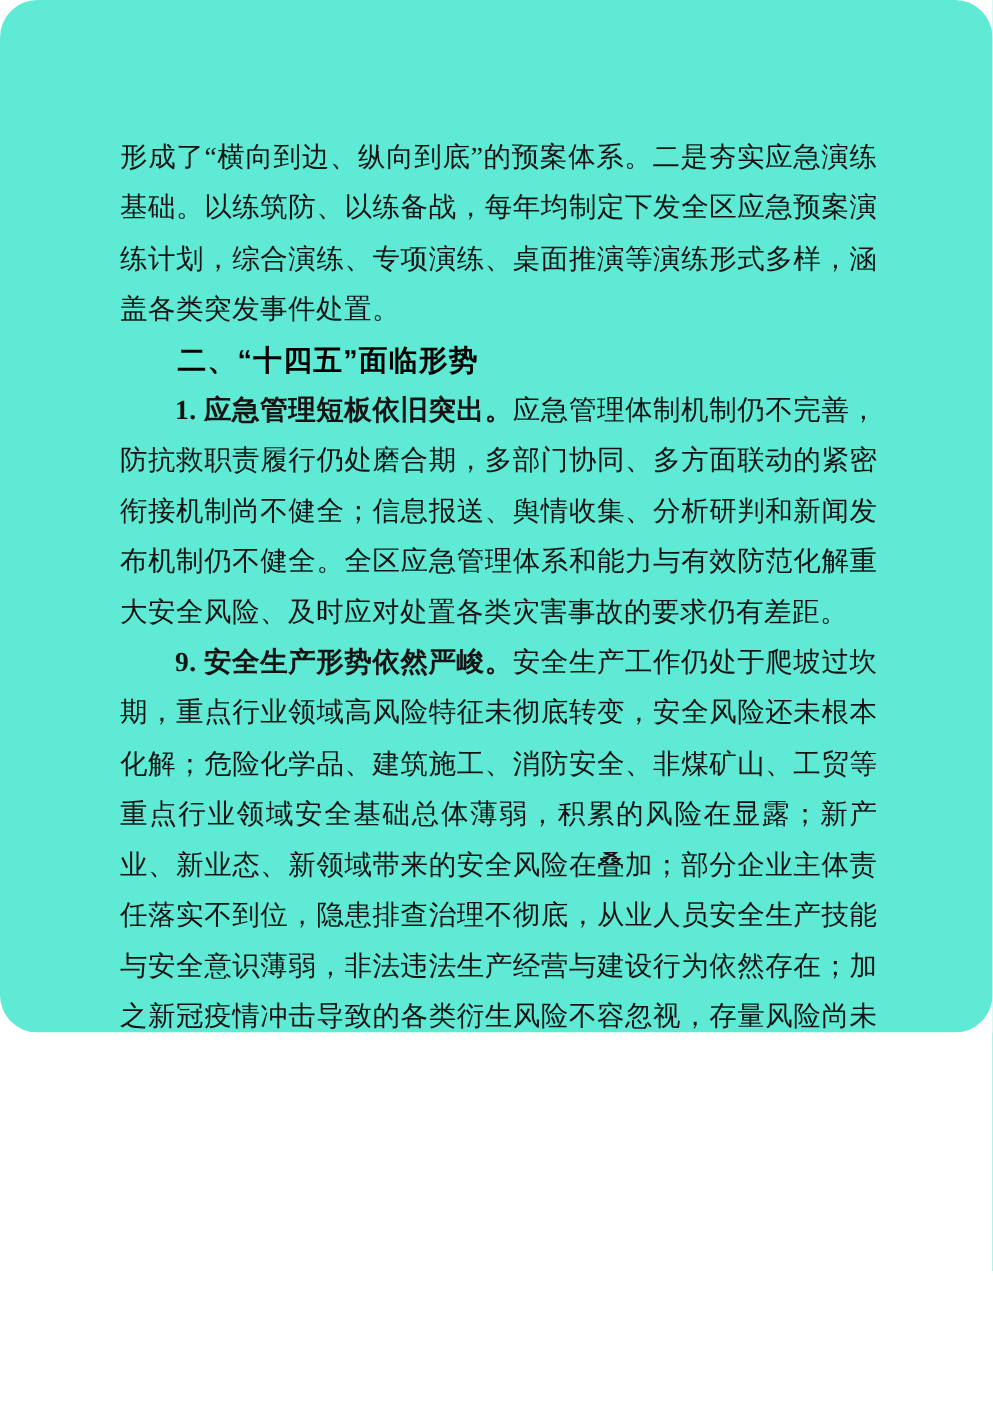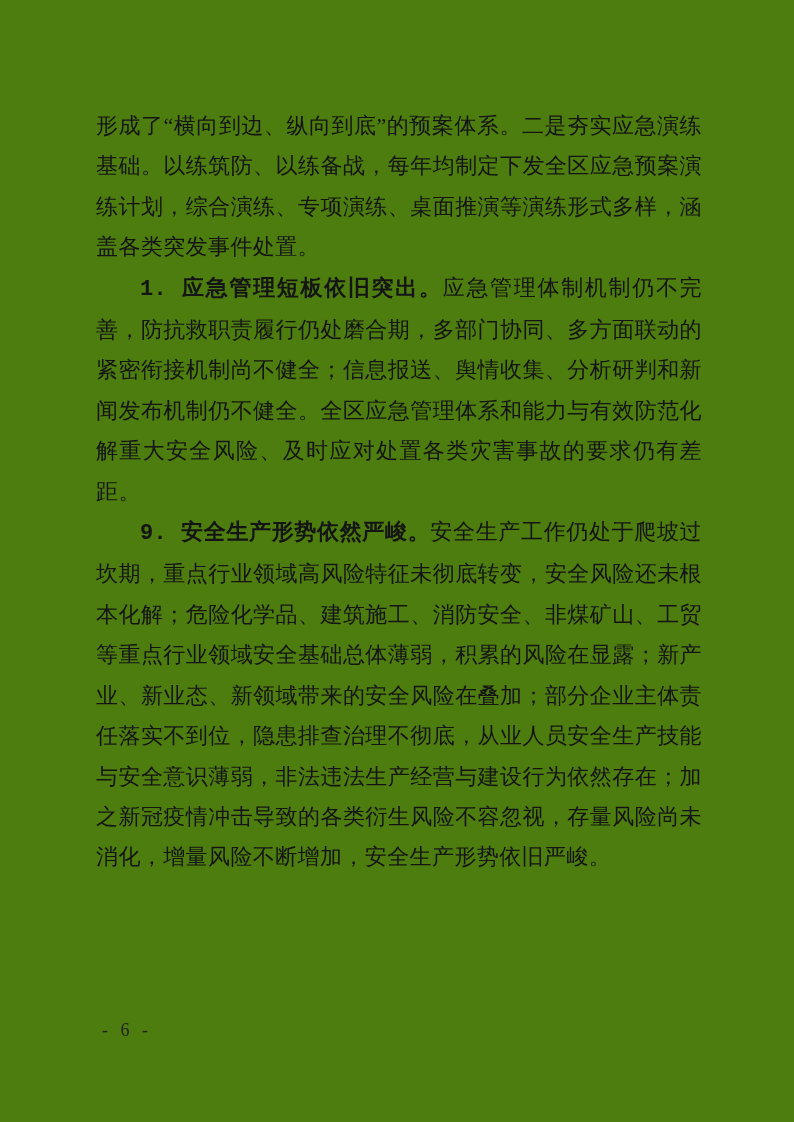--- a/index.html
+++ b/index.html
@@ -3,25 +3,26 @@
 <meta charset="utf-8">
 <style>
   html, body {
     margin: 0;
     padding: 0;
     background: #ffffff;
   }
   .page {
     position: relative;
     width: 794px;
-    height: 1122px;
-    background: #4d7c0f;
+    height: 826px;
+    background: #5eead4;
     overflow: hidden;
     font-family: "Liberation Serif", "DejaVu Serif", serif;
     color: #111111;
+    border-radius: 30px;
   }
   .doc-body {
     position: absolute;
     left: 96px;
     top: 106px;
     width: 606px;
   }
   .para {
     margin: 0;
     font-size: 22px;
@@ -29,21 +30,20 @@
     text-align: justify;
     text-justify: inter-ideograph;
     letter-spacing: 0.4px;
     color: #141414;
   }
   .para.indent {
     text-indent: 2em;
   }
   .lead {
     font-weight: 700;
-    font-family: Liberation Mono, monospace;
   }
   .section-heading {
     margin: 0;
     font-family: "Liberation Sans", "DejaVu Sans", sans-serif;
     font-weight: 700;
     font-size: 23px;
     line-height: 40.4px;
     text-indent: 2em;
     letter-spacing: 1px;
     color: #000000;
@@ -61,20 +61,21 @@
 </head>
 <body>
 
 <div class="page">
   <div class="doc-body">
 
     <p class="para">
       <span>形成了“横向到边、纵向到底”的预案体系。二是夯实应急演练基础。以练筑防、以练备战，每年均制定下发全区应急预案演练计划，综合演练、专项演练、桌面推演等演练形式多样，涵盖各类突发事件处置。</span>
     </p>
 
+    <h2 class="section-heading">二、“十四五”面临形势</h2>
 
 
     <p class="para indent">
       <span class="lead">1. 应急管理短板依旧突出。</span><span>应急管理体制机制仍不完善，防抗救职责履行仍处磨合期，多部门协同、多方面联动的紧密衔接机制尚不健全；信息报送、舆情收集、分析研判和新闻发布机制仍不健全。全区应急管理体系和能力与有效防范化解重大安全风险、及时应对处置各类灾害事故的要求仍有差距。</span>
     </p>
 
     <p class="para indent">
       <span class="lead">9. 安全生产形势依然严峻。</span><span>安全生产工作仍处于爬坡过坎期，重点行业领域高风险特征未彻底转变，安全风险还未根本化解；危险化学品、建筑施工、消防安全、非煤矿山、工贸等重点行业领域安全基础总体薄弱，积累的风险在显露；新产业、新业态、新领域带来的安全风险在叠加；部分企业主体责任落实不到位，隐患排查治理不彻底，从业人员安全生产技能与安全意识薄弱，非法违法生产经营与建设行为依然存在；加之新冠疫情冲击导致的各类衍生风险不容忽视，存量风险尚未消化，增量风险不断增加，安全生产形势依旧严峻。</span>
     </p>
 

